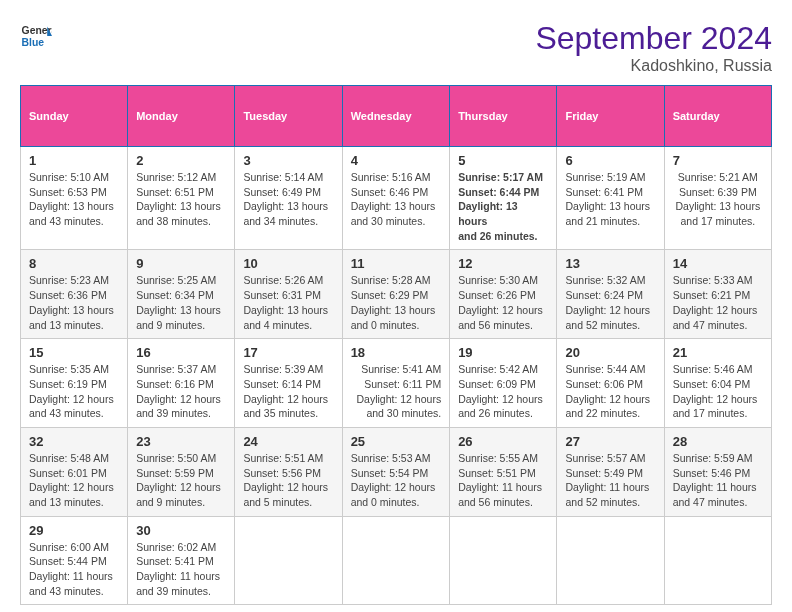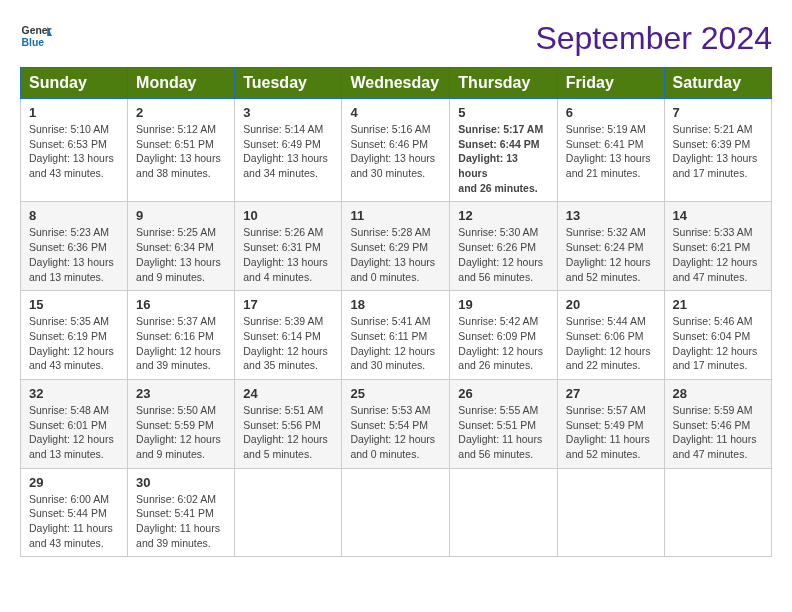--- a/index.html
+++ b/index.html
@@ -36,25 +36,25 @@
     .subtitle {
       font-size: 16px;
       color: #555;
     }
     .calendar {
       width: 100%;
       border-collapse: collapse;
       font-size: 11px;
     }
     .calendar thead th {
-      background-color: #4d7c0f;
+      background-color: #ec4899;
       color: #fff;
-      padding: 6px 8px;
+      padding: 24px 8px;
       text-align: left;
-      font-size: 16px;
+      font-size: 11px;
       font-weight: bold;
       border: 1px solid #1a6eb5;
     }
     .calendar tbody td {
       vertical-align: top;
       padding: 6px 8px;
       border: 1px solid #ccc;
       background: #fff;
       width: 108px;
       min-height: 80px;
@@ -84,20 +84,21 @@
 <div class="header">
   <div class="logo">
     <svg class="logo-icon" viewBox="0 0 40 40">
       <text x="2" y="18" font-size="13" font-weight="bold" fill="#333" font-family="Arial">General</text>
       <text x="2" y="32" font-size="13" font-weight="bold" fill="#1a6eb5" font-family="Arial">Blue</text>
       <polygon points="34,8 40,20 34,20" fill="#1a6eb5"></polygon>
     </svg>
   </div>
   <div class="title-block">
     <div class="main-title">September 2024</div>
+    <div class="subtitle">Kadoshkino, Russia</div>
   </div>
 </div>
 
 <table class="calendar">
   <thead>
     <tr>
       <th>Sunday</th>
       <th>Monday</th>
       <th>Tuesday</th>
       <th>Wednesday</th>
@@ -145,21 +146,21 @@
         </td>
         <td>
           <span class="day-number">6</span>
           <div class="day-info" style="white-space: pre-line;">Sunrise: 5:19 AM
 Sunset: 6:41 PM
 Daylight: 13 hours
 and 21 minutes.</div>
         </td>
         <td>
           <span class="day-number">7</span>
-          <div class="day-info" style="white-space: pre-line;">Sunrise: 5:21 AM
+          <div class="day-info" style="white-space: pre-line; text-align: center;">Sunrise: 5:21 AM
 Sunset: 6:39 PM
 Daylight: 13 hours
 and 17 minutes.</div>
         </td>
       </tr>
       <tr>
         <td>
           <span class="day-number">8</span>
           <div class="day-info" style="white-space: pre-line;">Sunrise: 5:23 AM
 Sunset: 6:36 PM
@@ -226,21 +227,21 @@
         </td>
         <td>
           <span class="day-number">17</span>
           <div class="day-info" style="white-space: pre-line;">Sunrise: 5:39 AM
 Sunset: 6:14 PM
 Daylight: 12 hours
 and 35 minutes.</div>
         </td>
         <td>
           <span class="day-number">18</span>
-          <div class="day-info" style="white-space: pre-line;">Sunrise: 5:41 AM
+          <div class="day-info" style="white-space: pre-line; text-align: right;">Sunrise: 5:41 AM
 Sunset: 6:11 PM
 Daylight: 12 hours
 and 30 minutes.</div>
         </td>
         <td>
           <span class="day-number">19</span>
           <div class="day-info" style="white-space: pre-line;">Sunrise: 5:42 AM
 Sunset: 6:09 PM
 Daylight: 12 hours
 and 26 minutes.</div>

